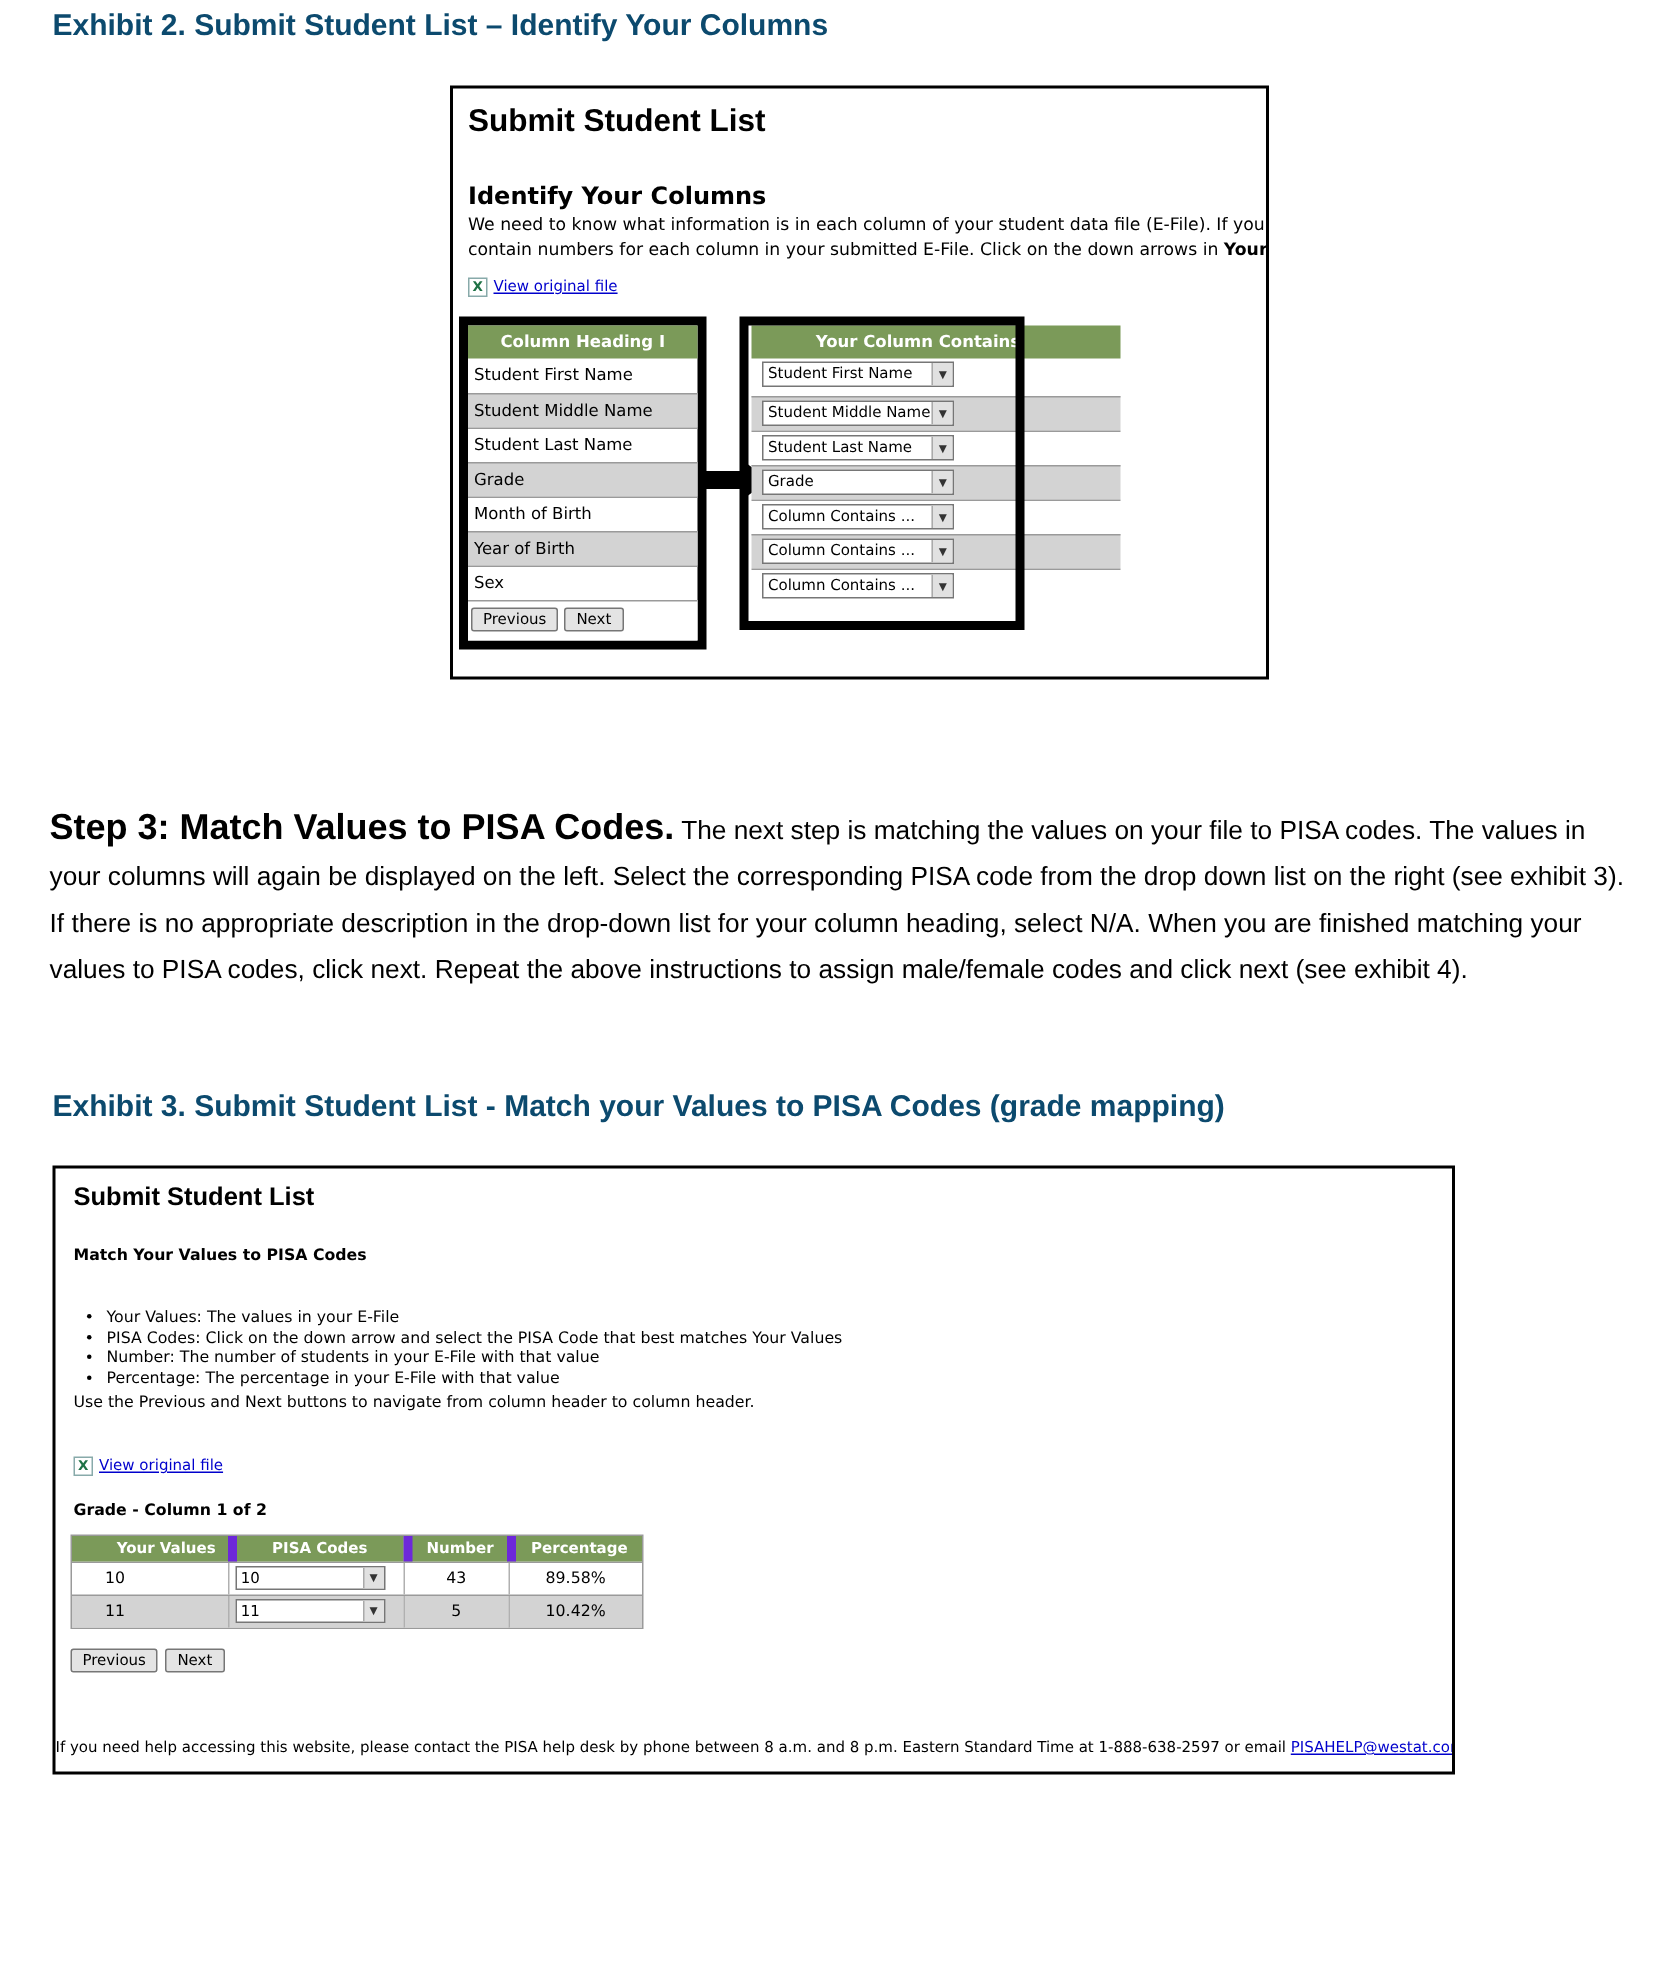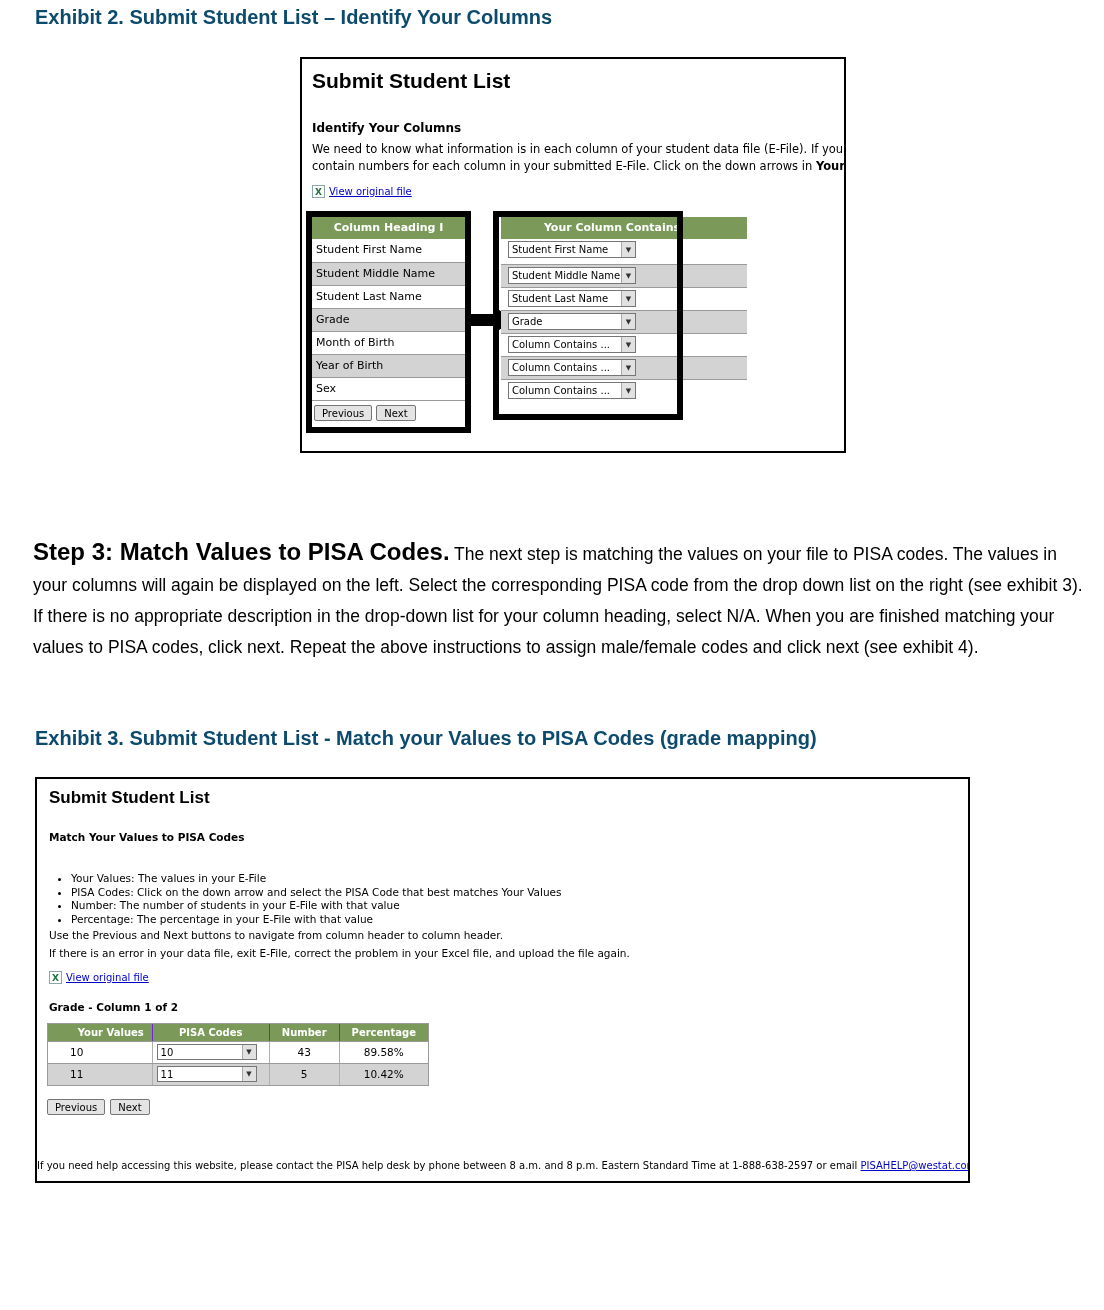--- a/index.html
+++ b/index.html
@@ -7,21 +7,21 @@
   #page { position:relative; width:1104px; height:1310px; background:#fff; overflow:hidden; }
 
   .doc-h { position:absolute; font-weight:bold; font-size:20px; color:#0c4a6e; }
 
   
   #ex2-box { position:absolute; left:300px; top:57px; width:546px; height:396px;
              border:2px solid #000; background:#fff; overflow:hidden;
              font-family:"DejaVu Sans", sans-serif; }
   .ex2-title { position:absolute; left:10px; top:10px; font-size:21px; font-weight:bold;
                font-family:"Liberation Sans", sans-serif; }
-  .ex2-subhead { position:absolute; left:10px; top:62px; font-size:12px; font-weight:bold; }
+  .ex2-subhead { position:absolute; left:10px; top:62px; font-size:16px; font-weight:bold; }
   .ex2-para { position:absolute; left:10px; top:82px; width:560px; font-size:11.5px;
               line-height:17px; white-space:nowrap; overflow:hidden; }
   .viewfile { position:absolute; display:flex; align-items:center; gap:4px; }
   #ex2-viewfile { left:10px; top:126px; }
   .excel-icon { width:13px; height:13px; border:1px solid #8aa; background:#fff;
                 color:#1f7246; font-size:9px; font-weight:bold; display:flex;
                 align-items:center; justify-content:center; font-family:"DejaVu Sans",sans-serif; }
   .link { color:#0000cc; text-decoration:underline; font-size:10px; cursor:pointer; }
 
   #ex2-table-area { position:absolute; left:4px; top:152px; width:538px; height:240px; }
@@ -72,21 +72,21 @@
   #ex3-bullets li { line-height:13.5px; }
   .ex3-note1 { position:absolute; left:12px; top:150px; }
   .ex3-note2 { position:absolute; left:12px; top:168px; }
   #ex3-viewfile { left:12px; top:192px; }
   .ex3-grade { position:absolute; left:12px; top:222px; font-weight:bold; }
 
   #ex3-table { position:absolute; left:10px; top:244px; width:382px;
                border:1px solid #9a9a9a; }
   .ex3-hrow, .ex3-brow { display:flex; }
   .ex3-hcell { height:17px; background:#7b9a59; color:#fff; font-weight:bold; font-size:10px;
-               line-height:17px; text-align:center; border-left:1px solid #6d28d9; overflow:hidden; }
+               line-height:17px; text-align:center; border-left:6px solid #6d28d9; overflow:hidden; }
   .ex3-hcell:first-child { border-left:none; }
   .ex3-brow { border-top:1px solid #9a9a9a; height:22px; }
   .ex3-cell { border-left:1px solid #b0b0b0; font-size:10.5px; line-height:21px;
               overflow:hidden; }
   .ex3-cell:first-child { border-left:none; }
   .c1 { width:104px; padding-left:22px; }
   .c2 { width:118px; }
   .c3 { width:70px; text-align:center; padding-left:0; }
   .c4 { width:90px; text-align:center; padding-left:0; }
   .ex3-cell .select { width:100px; height:16px; margin:2px 0 0 4px; }
@@ -192,21 +192,20 @@
   <div id="ex3-box">
     <div class="ex3-title">Submit Student List</div>
     <div class="ex3-subhead">Match Your Values to PISA Codes</div>
     <ul id="ex3-bullets">
       <li>Your Values: The values in your E-File</li>
       <li>PISA Codes: Click on the down arrow and select the PISA Code that best matches Your Values</li>
       <li>Number: The number of students in your E-File with that value</li>
       <li>Percentage: The percentage in your E-File with that value</li>
     </ul>
     <div class="ex3-note1">Use the Previous and Next buttons to navigate from column header to column header.</div>
-    <div class="ex3-note2">If there is an error in your data file, exit E-File, correct the problem in your Excel file, and upload the file again.</div>
     <div class="viewfile" id="ex3-viewfile">
       <span class="excel-icon">X</span>
       <span class="link">View original file</span>
     </div>
     <div class="ex3-grade">Grade - Column 1 of 2</div>
 
     <div id="ex3-table">
       <div class="ex3-hrow">
         <div class="ex3-hcell c1">Your Values</div>
         <div class="ex3-hcell c2">PISA Codes</div>

